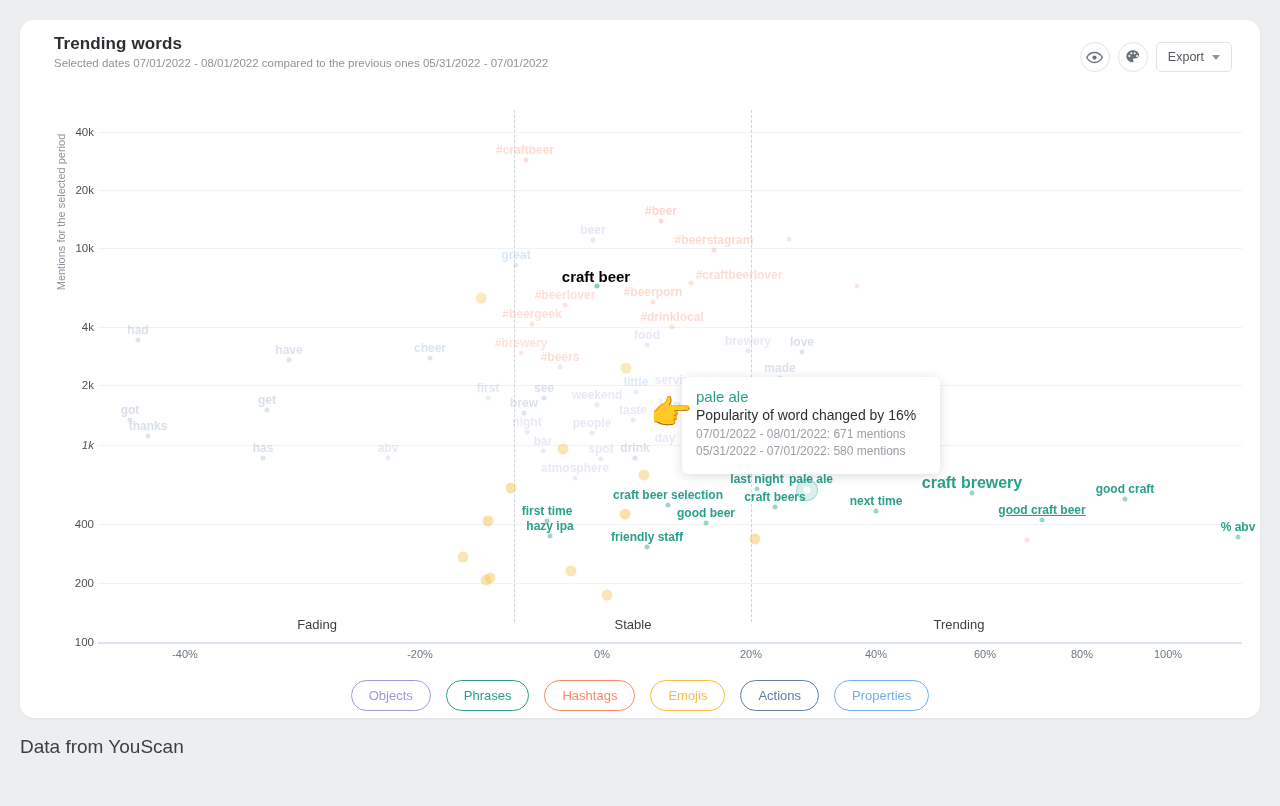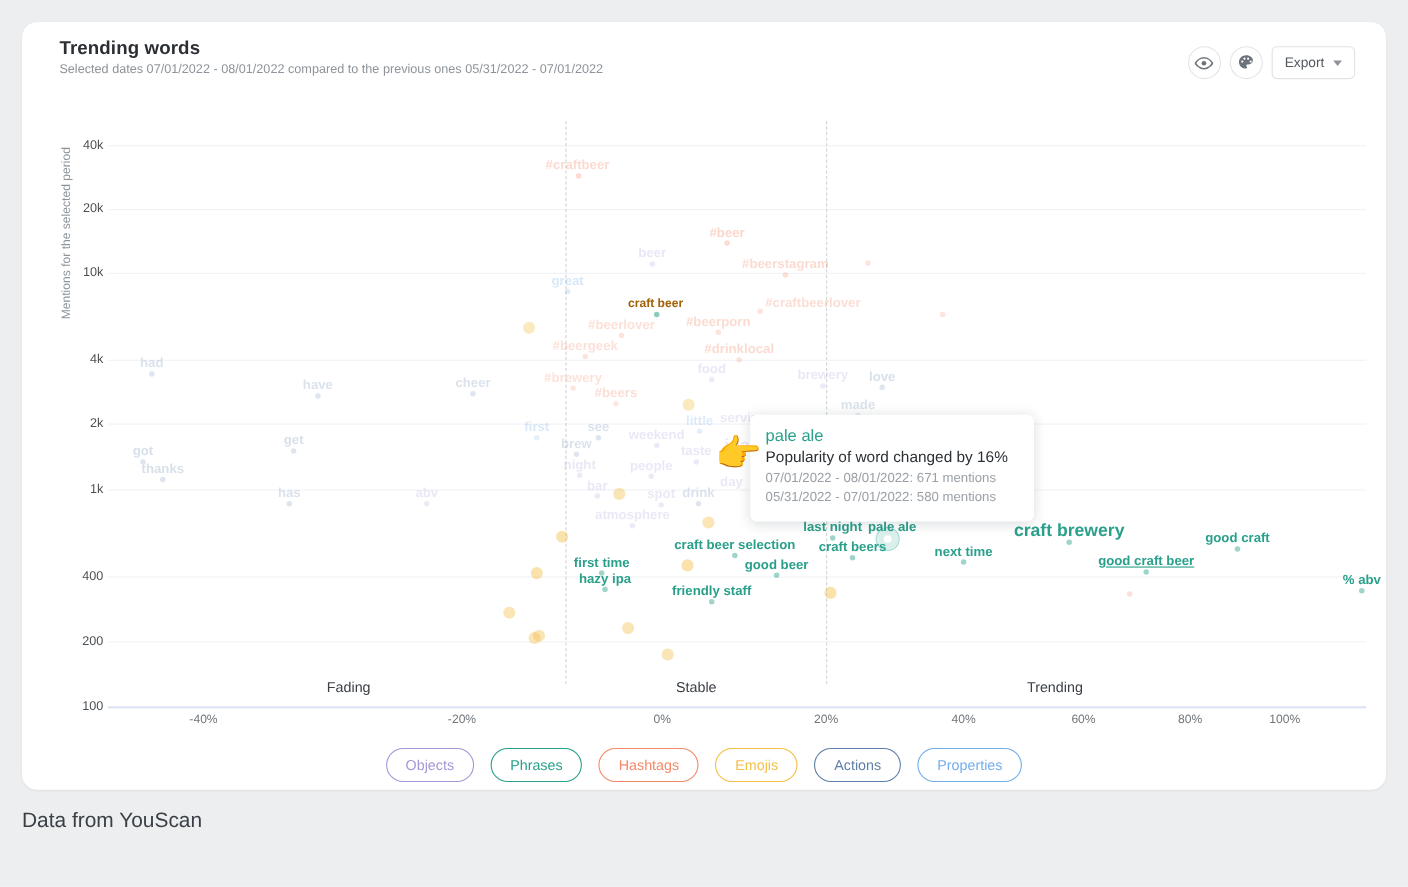--- a/index.html
+++ b/index.html
@@ -190,21 +190,21 @@
     </div>
 
     <div class="plot-wrap">
       <div class="y-axis-title">Mentions for the selected period</div>
       <div class="y-ticks-col" id="yticks">
           <div class="y-tick" style="top: 112px;">40k</div>
           <div class="y-tick" style="top: 170px;">20k</div>
           <div class="y-tick" style="top: 228px;">10k</div>
           <div class="y-tick" style="top: 307px;">4k</div>
           <div class="y-tick" style="top: 365px;">2k</div>
-          <div class="y-tick" style="top: 425px;">1k</div>
+          <div class="y-tick" style="top: 425px; font-style: italic;">1k</div>
           <div class="y-tick" style="top: 504px;">400</div>
           <div class="y-tick" style="top: 563px;">200</div>
           <div class="y-tick" style="top: 622px;">100</div>
         </div>
       <div id="gridlines">
           <div class="grid-line" style="top: 112px;"></div>
           <div class="grid-line" style="top: 170px;"></div>
           <div class="grid-line" style="top: 228px;"></div>
           <div class="grid-line" style="top: 307px;"></div>
           <div class="grid-line" style="top: 365px;"></div>
@@ -298,21 +298,21 @@
           <div class="dot" style="width: 11px; height: 11px; left: 606px; top: 348px; background: rgb(243, 191, 72); opacity: 0.35;"></div>
           <div class="dot" style="width: 11px; height: 11px; left: 461px; top: 278px; background: rgb(243, 191, 72); opacity: 0.35;"></div>
           <div class="dot" style="width: 11px; height: 11px; left: 624px; top: 455px; background: rgb(243, 191, 72); opacity: 0.4;"></div>
         </div>
       <div id="words">
           <div class="word" style="left: 505px; top: 130px; color: rgb(245, 137, 106); opacity: 0.3; font-size: 12px;">#craftbeer</div>
           <div class="word" style="left: 641px; top: 191px; color: rgb(245, 137, 106); opacity: 0.34; font-size: 12px;">#beer</div>
           <div class="word" style="left: 573px; top: 210px; color: rgb(167, 150, 216); opacity: 0.24; font-size: 12px;">beer</div>
           <div class="word" style="left: 694px; top: 220px; color: rgb(245, 137, 106); opacity: 0.3; font-size: 12px;">#beerstagram</div>
           <div class="word" style="left: 496px; top: 235px; color: rgb(116, 174, 234); opacity: 0.28; font-size: 12px;">great</div>
-          <div class="word" style="left: 576px; top: 256px; color: #a16207; opacity: 1; font-size: 11px;">craft beer</div>
+          <div class="word" style="left: 576px; top: 256px; color: #000000; opacity: 1; font-size: 15px;">craft beer</div>
           <div class="word" style="left: 719px; top: 255px; color: rgb(245, 137, 106); opacity: 0.28; font-size: 12px;">#craftbeerlover</div>
           <div class="word" style="left: 545px; top: 275px; color: rgb(245, 137, 106); opacity: 0.26; font-size: 12px;">#beerlover</div>
           <div class="word" style="left: 633px; top: 272px; color: rgb(245, 137, 106); opacity: 0.3; font-size: 12px;">#beerporn</div>
           <div class="word" style="left: 512px; top: 294px; color: rgb(245, 137, 106); opacity: 0.26; font-size: 12px;">#beergeek</div>
           <div class="word" style="left: 652px; top: 297px; color: rgb(245, 137, 106); opacity: 0.3; font-size: 12px;">#drinklocal</div>
           <div class="word" style="left: 118px; top: 310px; color: rgb(93, 127, 168); opacity: 0.22; font-size: 12px;">had</div>
           <div class="word" style="left: 627px; top: 315px; color: rgb(167, 150, 216); opacity: 0.22; font-size: 12px;">food</div>
           <div class="word" style="left: 728px; top: 321px; color: rgb(167, 150, 216); opacity: 0.22; font-size: 12px;">brewery</div>
           <div class="word" style="left: 782px; top: 322px; color: rgb(93, 127, 168); opacity: 0.24; font-size: 12px;">love</div>
           <div class="word" style="left: 269px; top: 330px; color: rgb(93, 127, 168); opacity: 0.22; font-size: 12px;">have</div>

